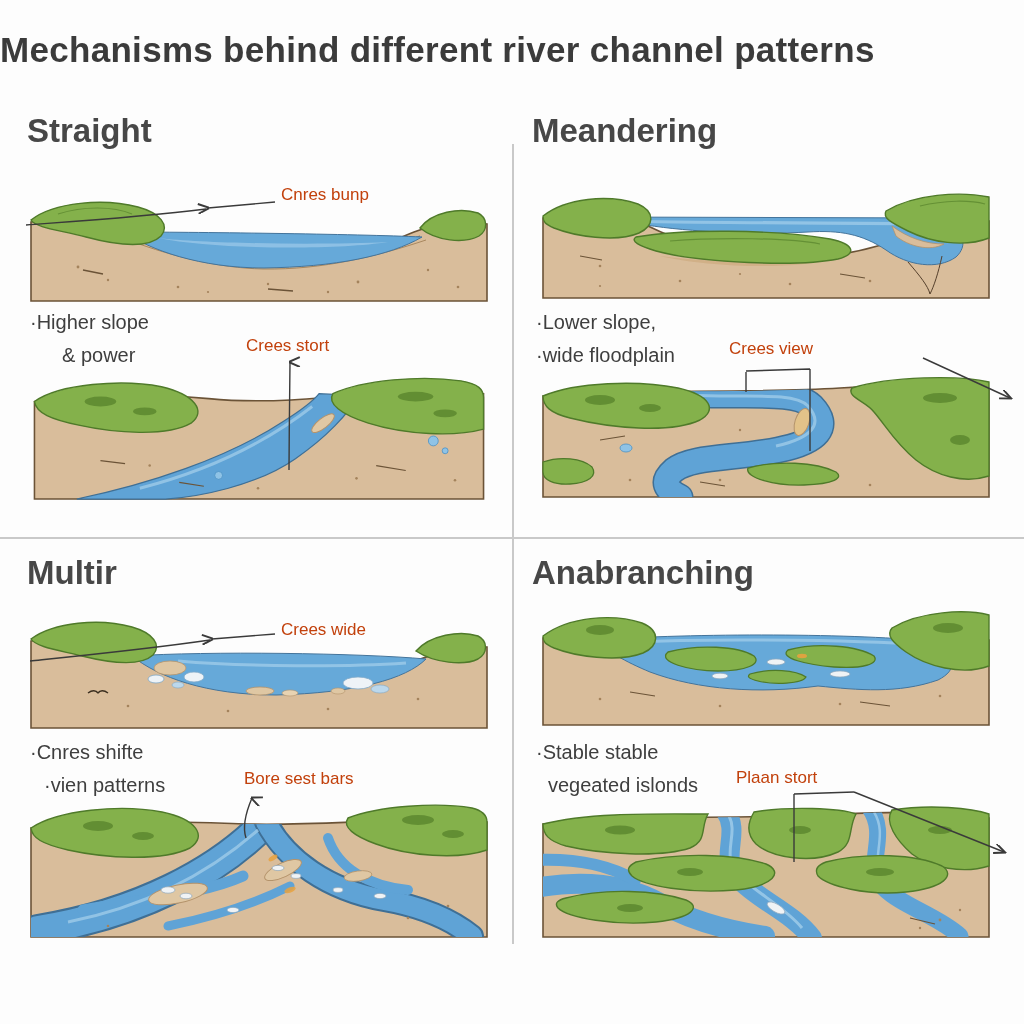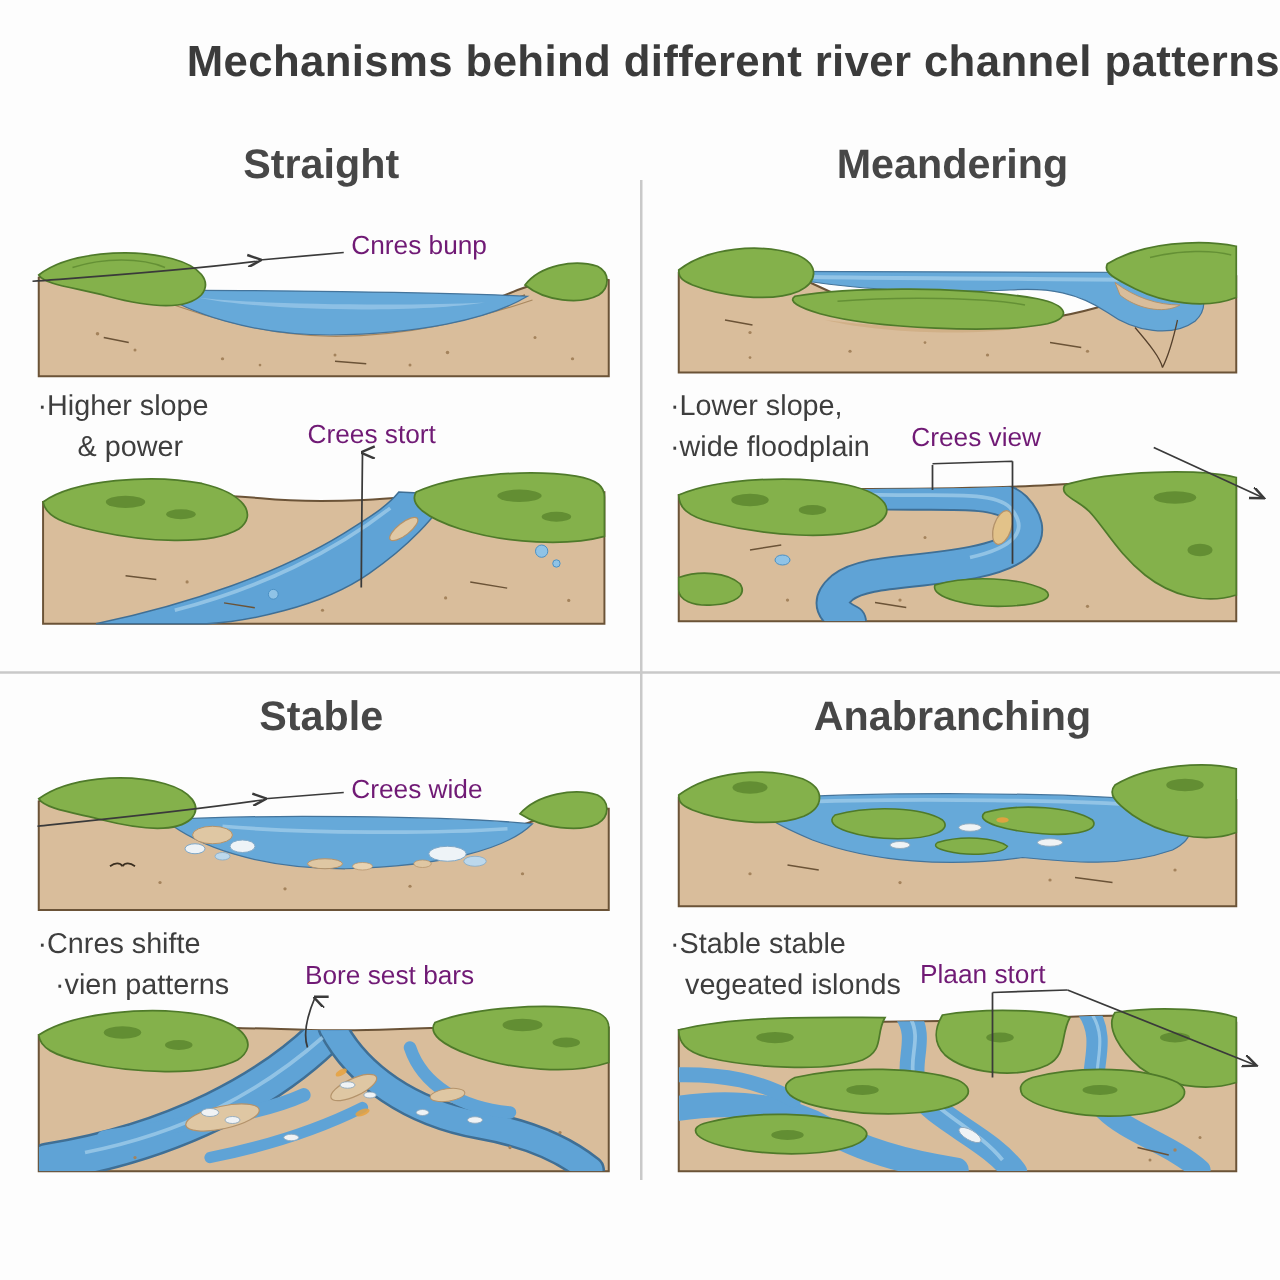--- a/index.html
+++ b/index.html
@@ -1,22 +1,22 @@
 <!DOCTYPE html>
 <html><head>
 <meta charset="utf-8">
 <style>
   *{margin:0;padding:0;box-sizing:border-box}
   html,body{width:1024px;height:1024px}
   body{background:#fdfdfd;font-family:"Liberation Sans",sans-serif;position:relative;overflow:hidden;color:#3e3e3e}
   .abs{position:absolute}
-  .title{left:0;top:30px;width:1024px;text-align:right;font-size:35px;font-weight:700;color:#3b3b3b;letter-spacing:.3px}
-  .q-head{width:460px;text-align:center;font-size:33px;font-weight:700;color:#474747}
-  .bullet{font-size:23px;color:#3e3e3e;white-space:nowrap}
-  .callout{font-size:21px;color:#701a75;white-space:nowrap;z-index:6}
+  .title{left:0;top:30px;width:1024px;text-align:left;font-size:35px;font-weight:700;color:#3b3b3b;letter-spacing:.3px}
+  .q-head{width:460px;font-size:33px;font-weight:700;color:#474747}
+  .bullet{font-size:20px;color:#3e3e3e;white-space:nowrap}
+  .callout{font-size:17px;color:#c2410c;white-space:nowrap;z-index:6}
   .divider-v{left:512px;top:144px;width:2px;height:800px;background:#c9c9c9}
   .divider-h{left:0;top:537px;width:1024px;height:2px;background:#c9c9c9}
   figure.illo{display:block}
   figure.illo svg{display:block;width:100%;height:100%}
   svg.note{overflow:visible;z-index:5}
   .note path,.note line{stroke:#3a3a3a;stroke-width:1.4;fill:none}
 </style>
 </head>
 <body>
 
@@ -181,21 +181,21 @@
           <circle cx="90" cy="110" r="1.3"></circle>
           <circle cx="330" cy="115" r="1.3"></circle>
           <circle cx="200" cy="60" r="1.2"></circle>
         </g>
       <path d="M60,70 L85,66 M160,112 L185,116" stroke="#6b5337" stroke-width="1.2"></path>
     </svg>
   </figure>
 </section>
 
 <section>
-  <h2 class="abs q-head" style="left:27px;top:554px">Stable</h2>
+  <h2 class="abs q-head" style="left:27px;top:554px">Multir</h2>
 
   <div class="abs callout" style="left:281px;top:620px">Crees wide</div>
   <svg class="abs note" style="left:20px;top:626px" width="258" height="40" viewBox="0 0 258 40">
     <defs>
         <marker id="ah4" markerWidth="9" markerHeight="8" refX="1" refY="3.5" orient="auto">
           <path d="M8,0 L0,3.5 L8,7" fill="none" stroke="#3a3a3a" stroke-width="1.4"></path>
         </marker>
       </defs>
     <path d="M255,8 L192,13" marker-end="url(#ah4)"></path>
     <path d="M190,14 C128,23 68,29 10,35" stroke-width="1"></path>

